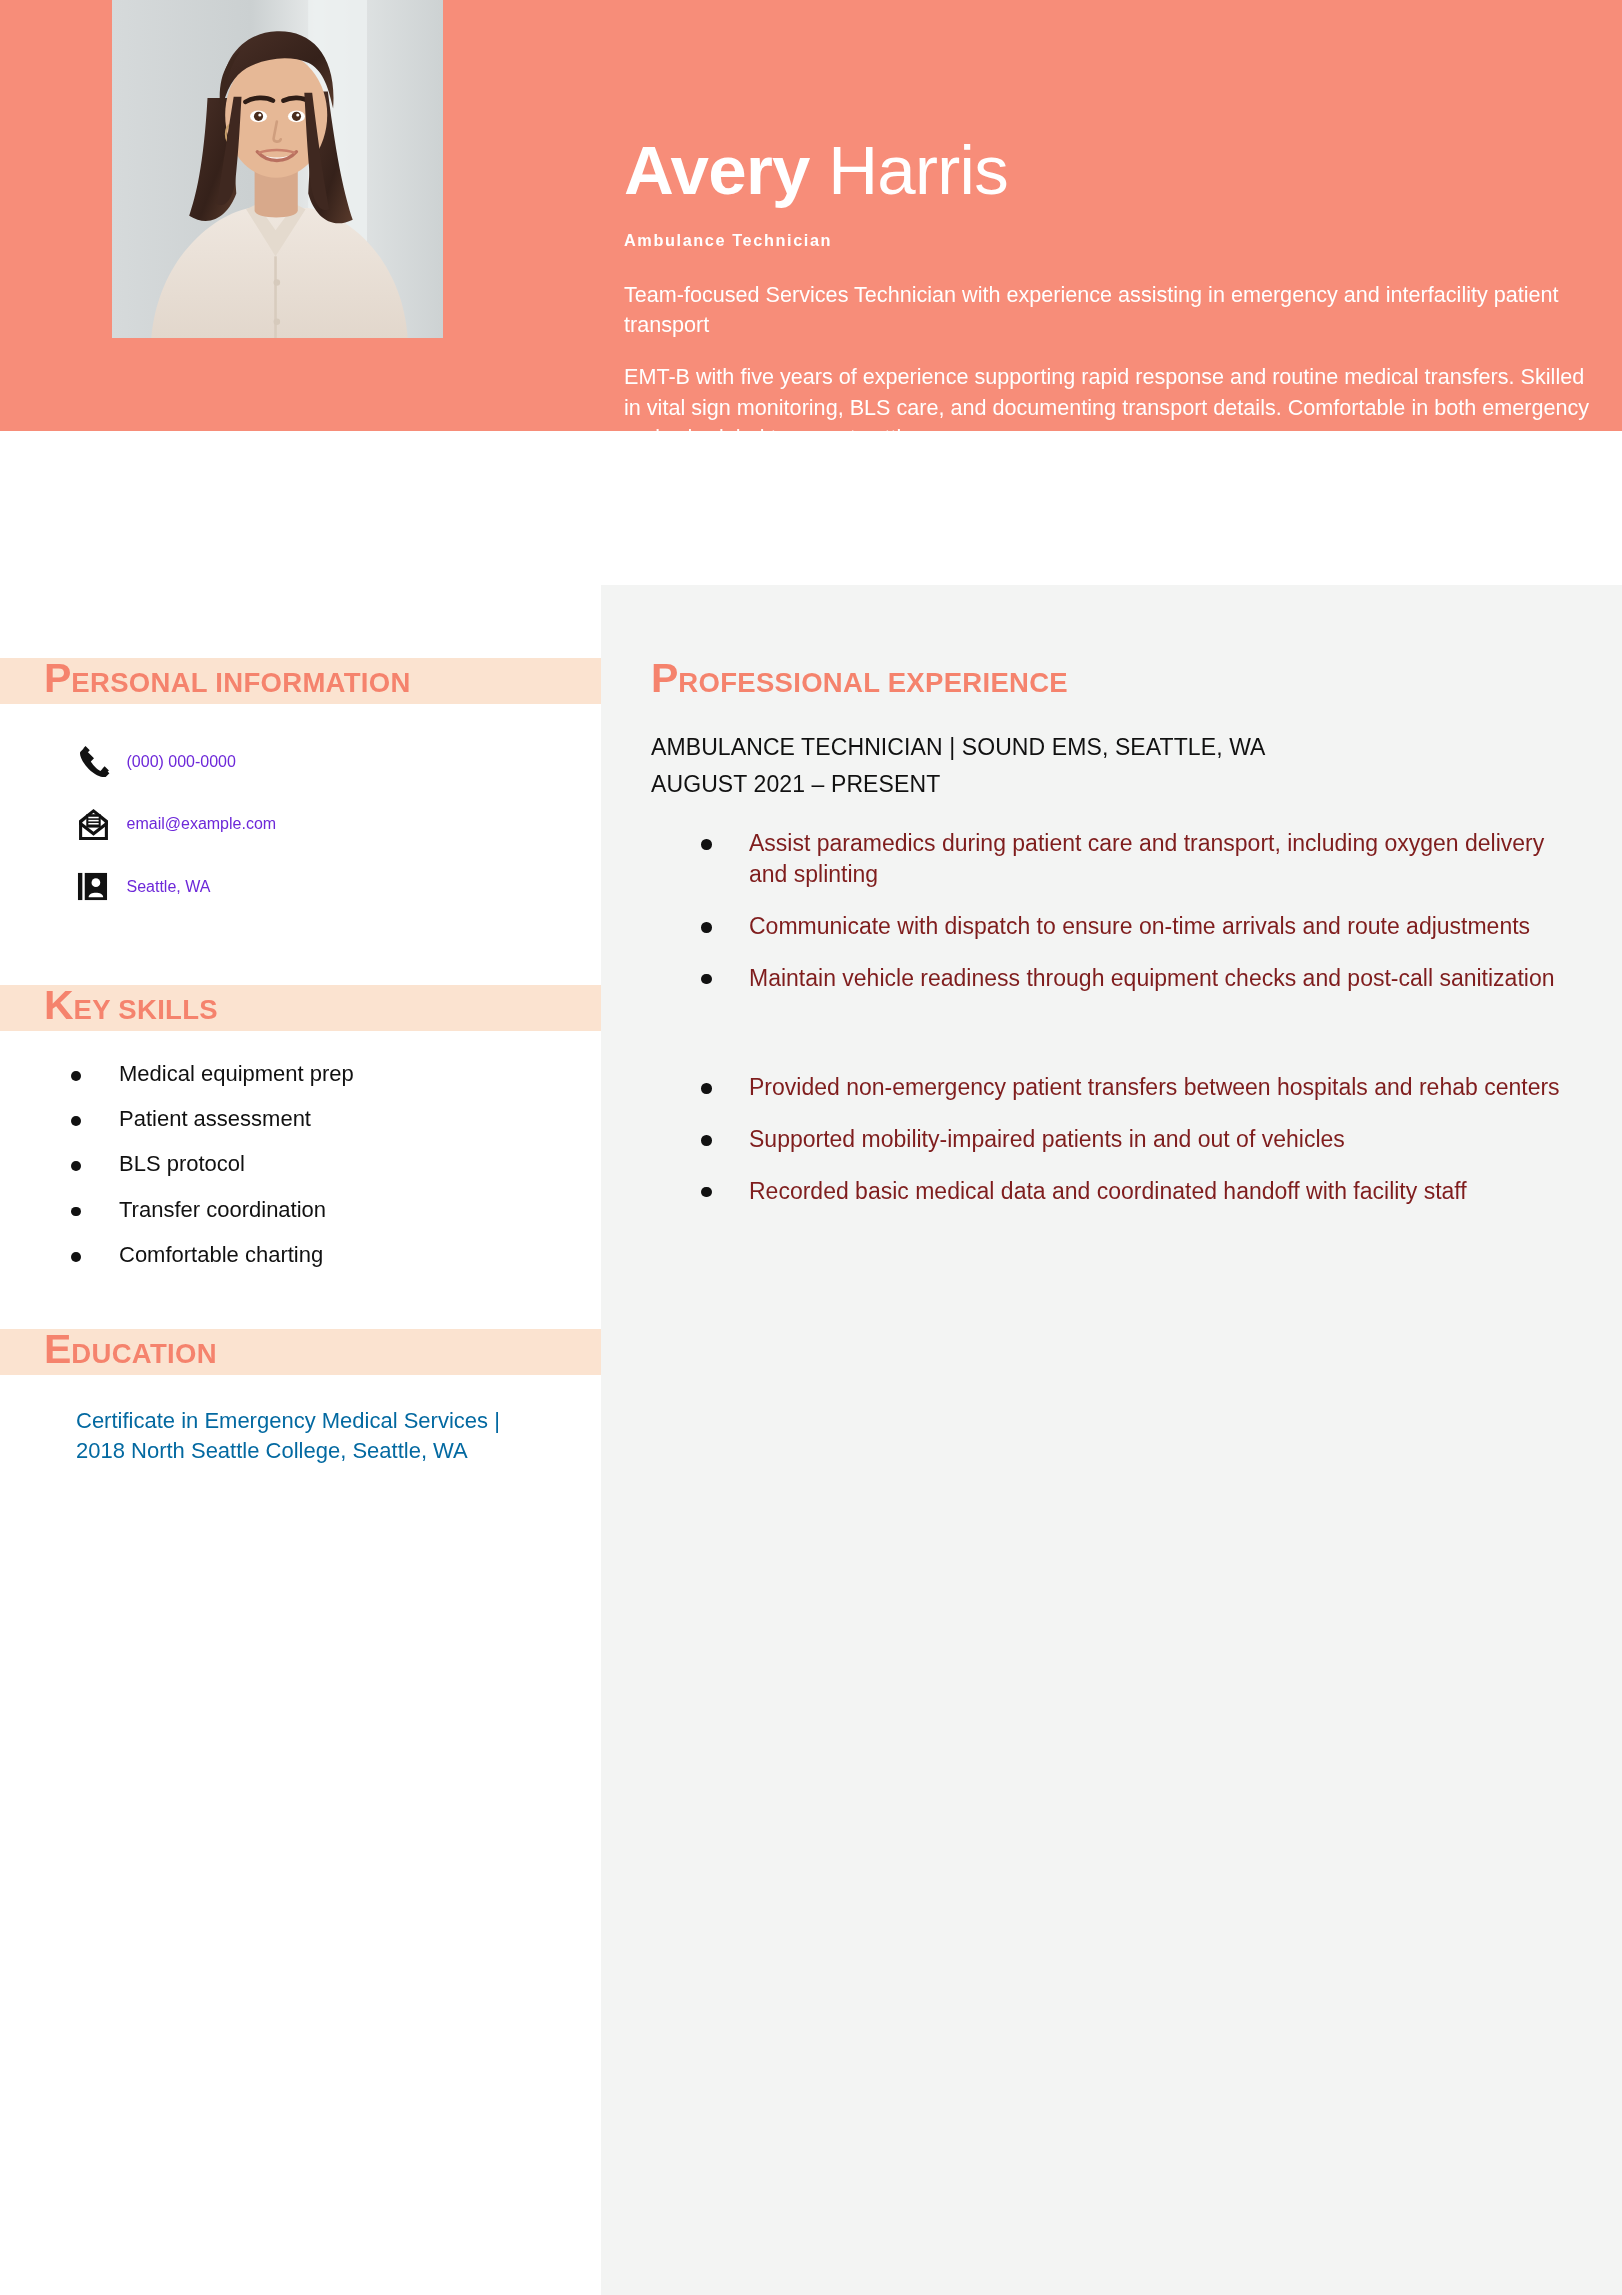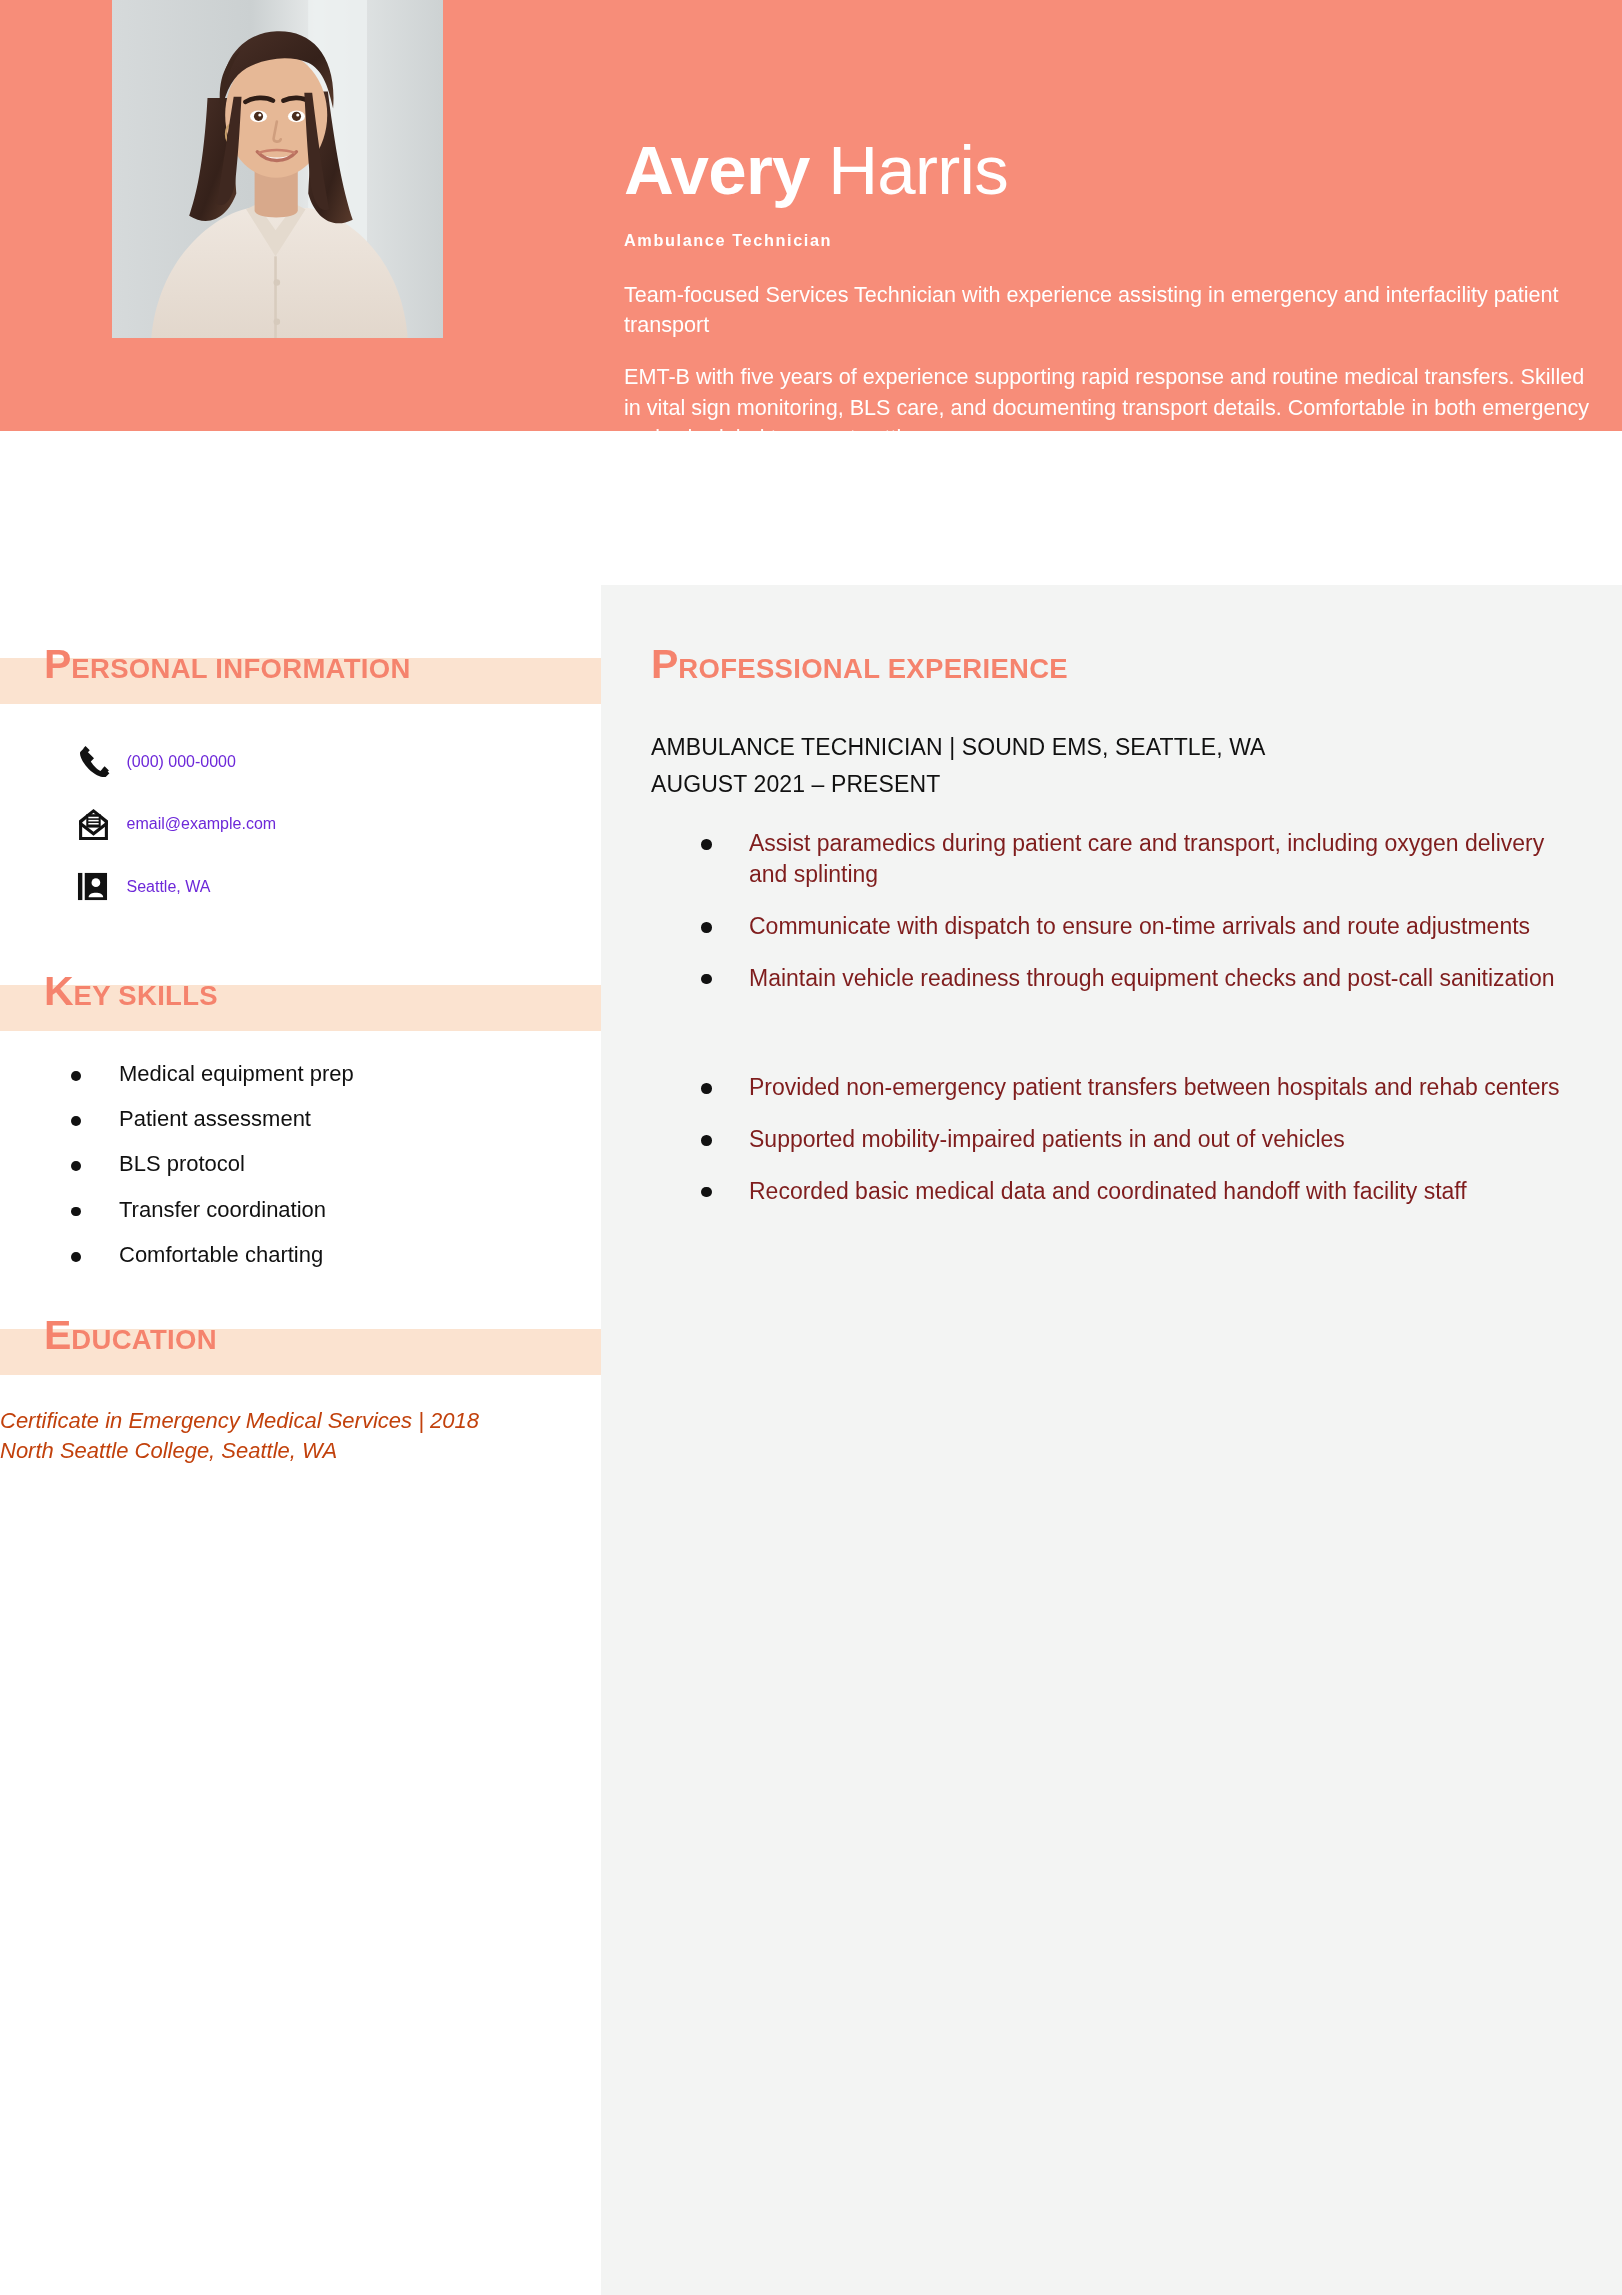--- a/index.html
+++ b/index.html
@@ -94,21 +94,21 @@
     height:56px;
   }
   .sec-head .band {
     position:absolute;
     left:0; top:18.3px;
     height:46px;
     background:#fbe3d0;
   }
   .sec-head .label {
     position:absolute;
-    left:44px; top:4px;
+    left:44px; top:18px;
     color:#f5836d;
     font-weight:700;
     white-space:nowrap;
   }
   .sec-head .label .cap {
     font-size:41px;
     line-height:1;
     vertical-align:baseline;
   }
   .sec-head .label .rest {
@@ -165,25 +165,25 @@
     content:"";
     position:absolute;
     left:0; top:11px;
     width:9.8px; height:9.8px;
     border-radius:50%;
     background:#111111;
   }
 
   .edu-block {
     margin-top:39px;
+    padding-left:76px;
     padding-right:72px;
     font-size:22px;
     line-height:1.38;
-    color:#c2410c;
-    font-style:italic;
+    color:#0369a1;
   }
 
   
   .right-col {
     position:absolute;
     left:601px; top:585px;
     width:1022px;
     padding-left:0;
   }
   .right-col .sec-head .band { width:0; background:transparent; }

